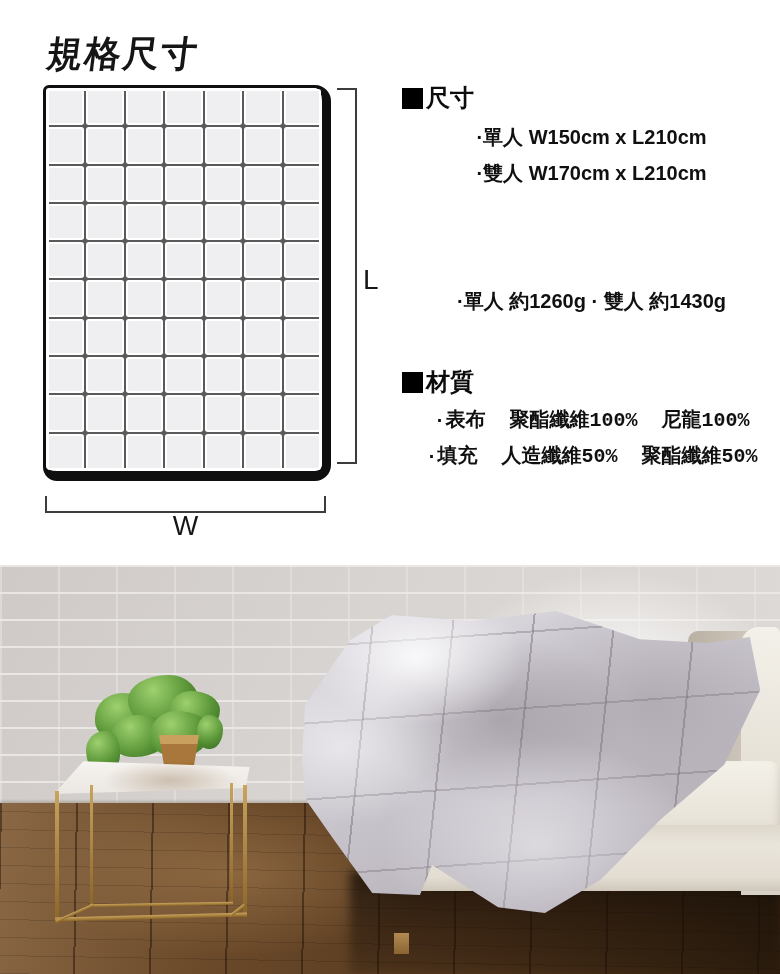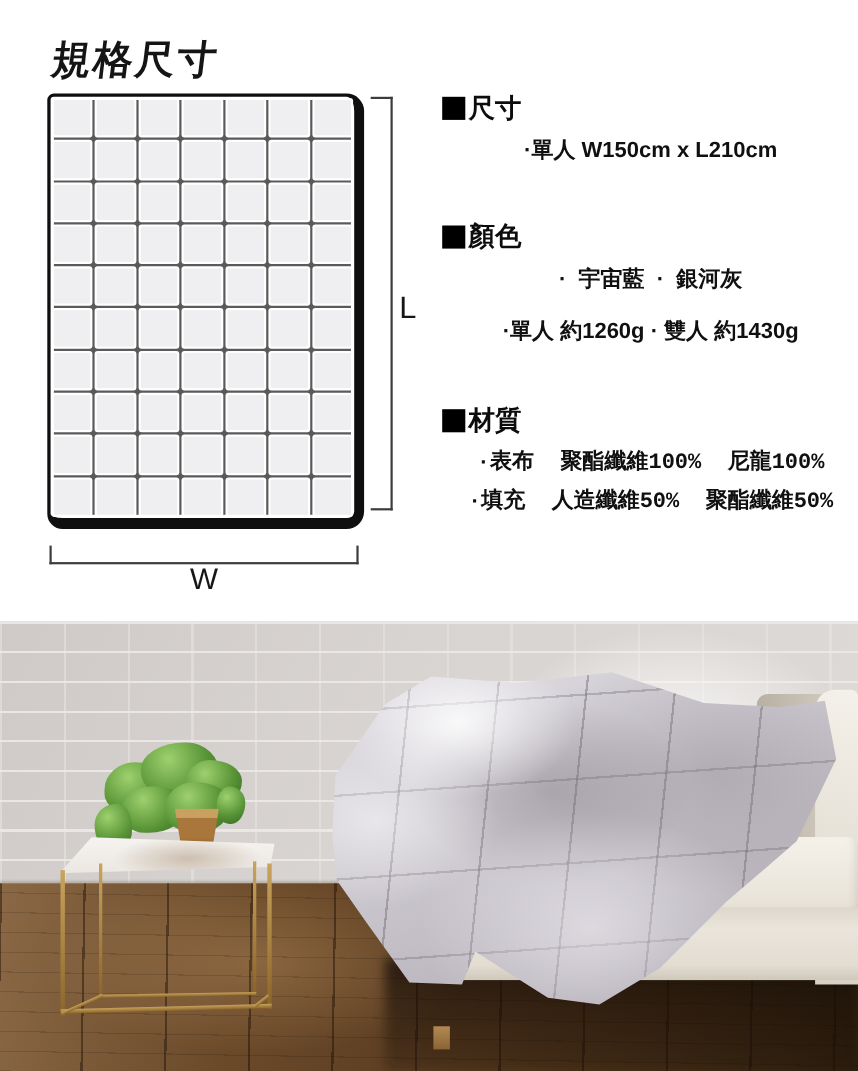--- a/index.html
+++ b/index.html
@@ -205,28 +205,24 @@
   <div class="w-label">W</div>
 
   <div class="specs">
 
     <div class="spec-section sec-0">
       <div class="spec-heading">
         <span class="marker-square"></span>
         <span>尺寸</span>
       </div>
       <div class="spec-item">·單人 W150cm x L210cm</div>
+      <div class="spec-item">·雙人 W170cm x L210cm</div>
     </div>
 
     <div class="spec-section sec-1">
-      <div class="spec-heading">
-        <span class="marker-square"></span>
-        <span>顏色</span>
-      </div>
-      <div class="spec-item">·  宇宙藍  ·  銀河灰</div>
     </div>
 
     <div class="spec-section sec-2">
       <div class="spec-item">·單人 約1260g · 雙人 約1430g</div>
     </div>
 
     <div class="spec-section sec-3">
       <div class="spec-heading">
         <span class="marker-square"></span>
         <span>材質</span>

